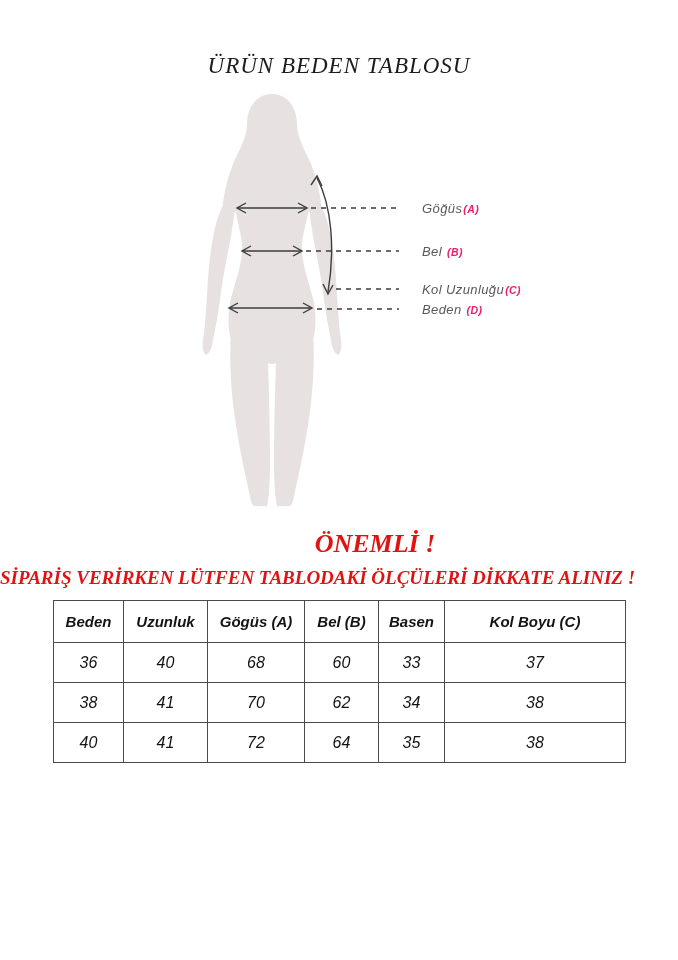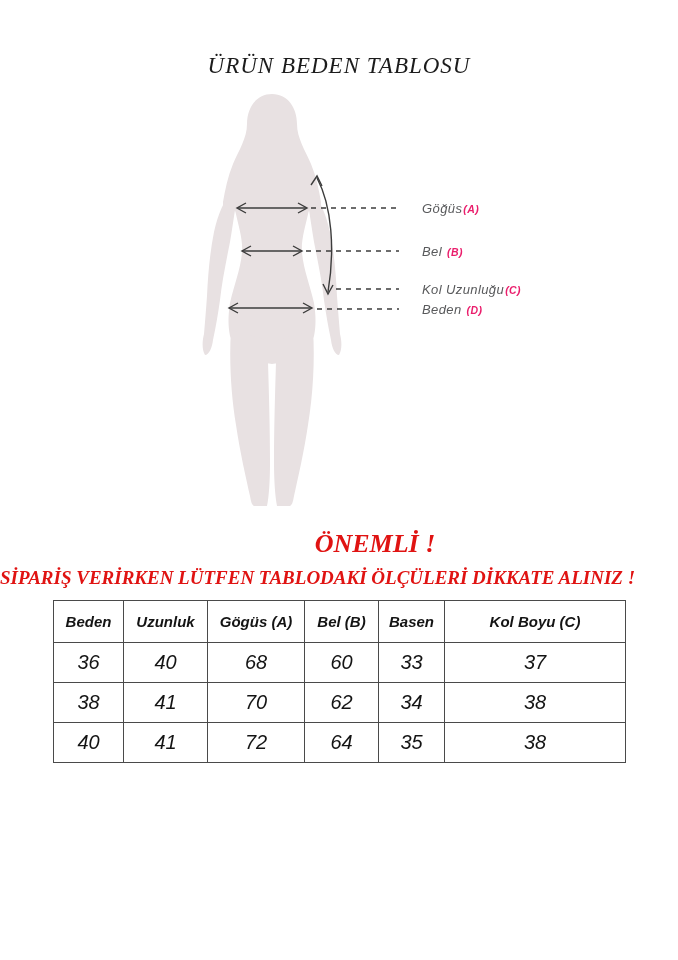--- a/index.html
+++ b/index.html
@@ -23,21 +23,21 @@
           font-family:"Liberation Serif", serif;font-weight:bold;font-size:26px;
           color:var(--red);white-space:nowrap;padding-left:36px;}
   .notice-message{position:absolute;top:567px;left:0;width:562px;text-align:center;
           font-family:"Liberation Serif", serif;font-weight:bold;font-size:19px;
           color:var(--red);white-space:nowrap;}
   table.size{position:absolute;left:53px;top:600px;width:572px;border-collapse:collapse;
           table-layout:fixed;border-radius:24px;}
   table.size th, table.size td{border:1px solid var(--grid);text-align:center;
           vertical-align:middle;padding:0;color:#141414;}
   table.size th{height:41px;font-size:15px;font-weight:bold;}
-  table.size td{height:39px;font-size:20px;font-weight:normal;}
+  table.size td{height:39px;font-size:16px;font-weight:normal;}
 </style>
 </head>
 <body>
 
 <div class="page">
 
   <div class="title">ÜRÜN BEDEN TABLOSU</div>
 
   <svg class="diagram-svg" viewBox="0 0 678 520" aria-hidden="true">
 

